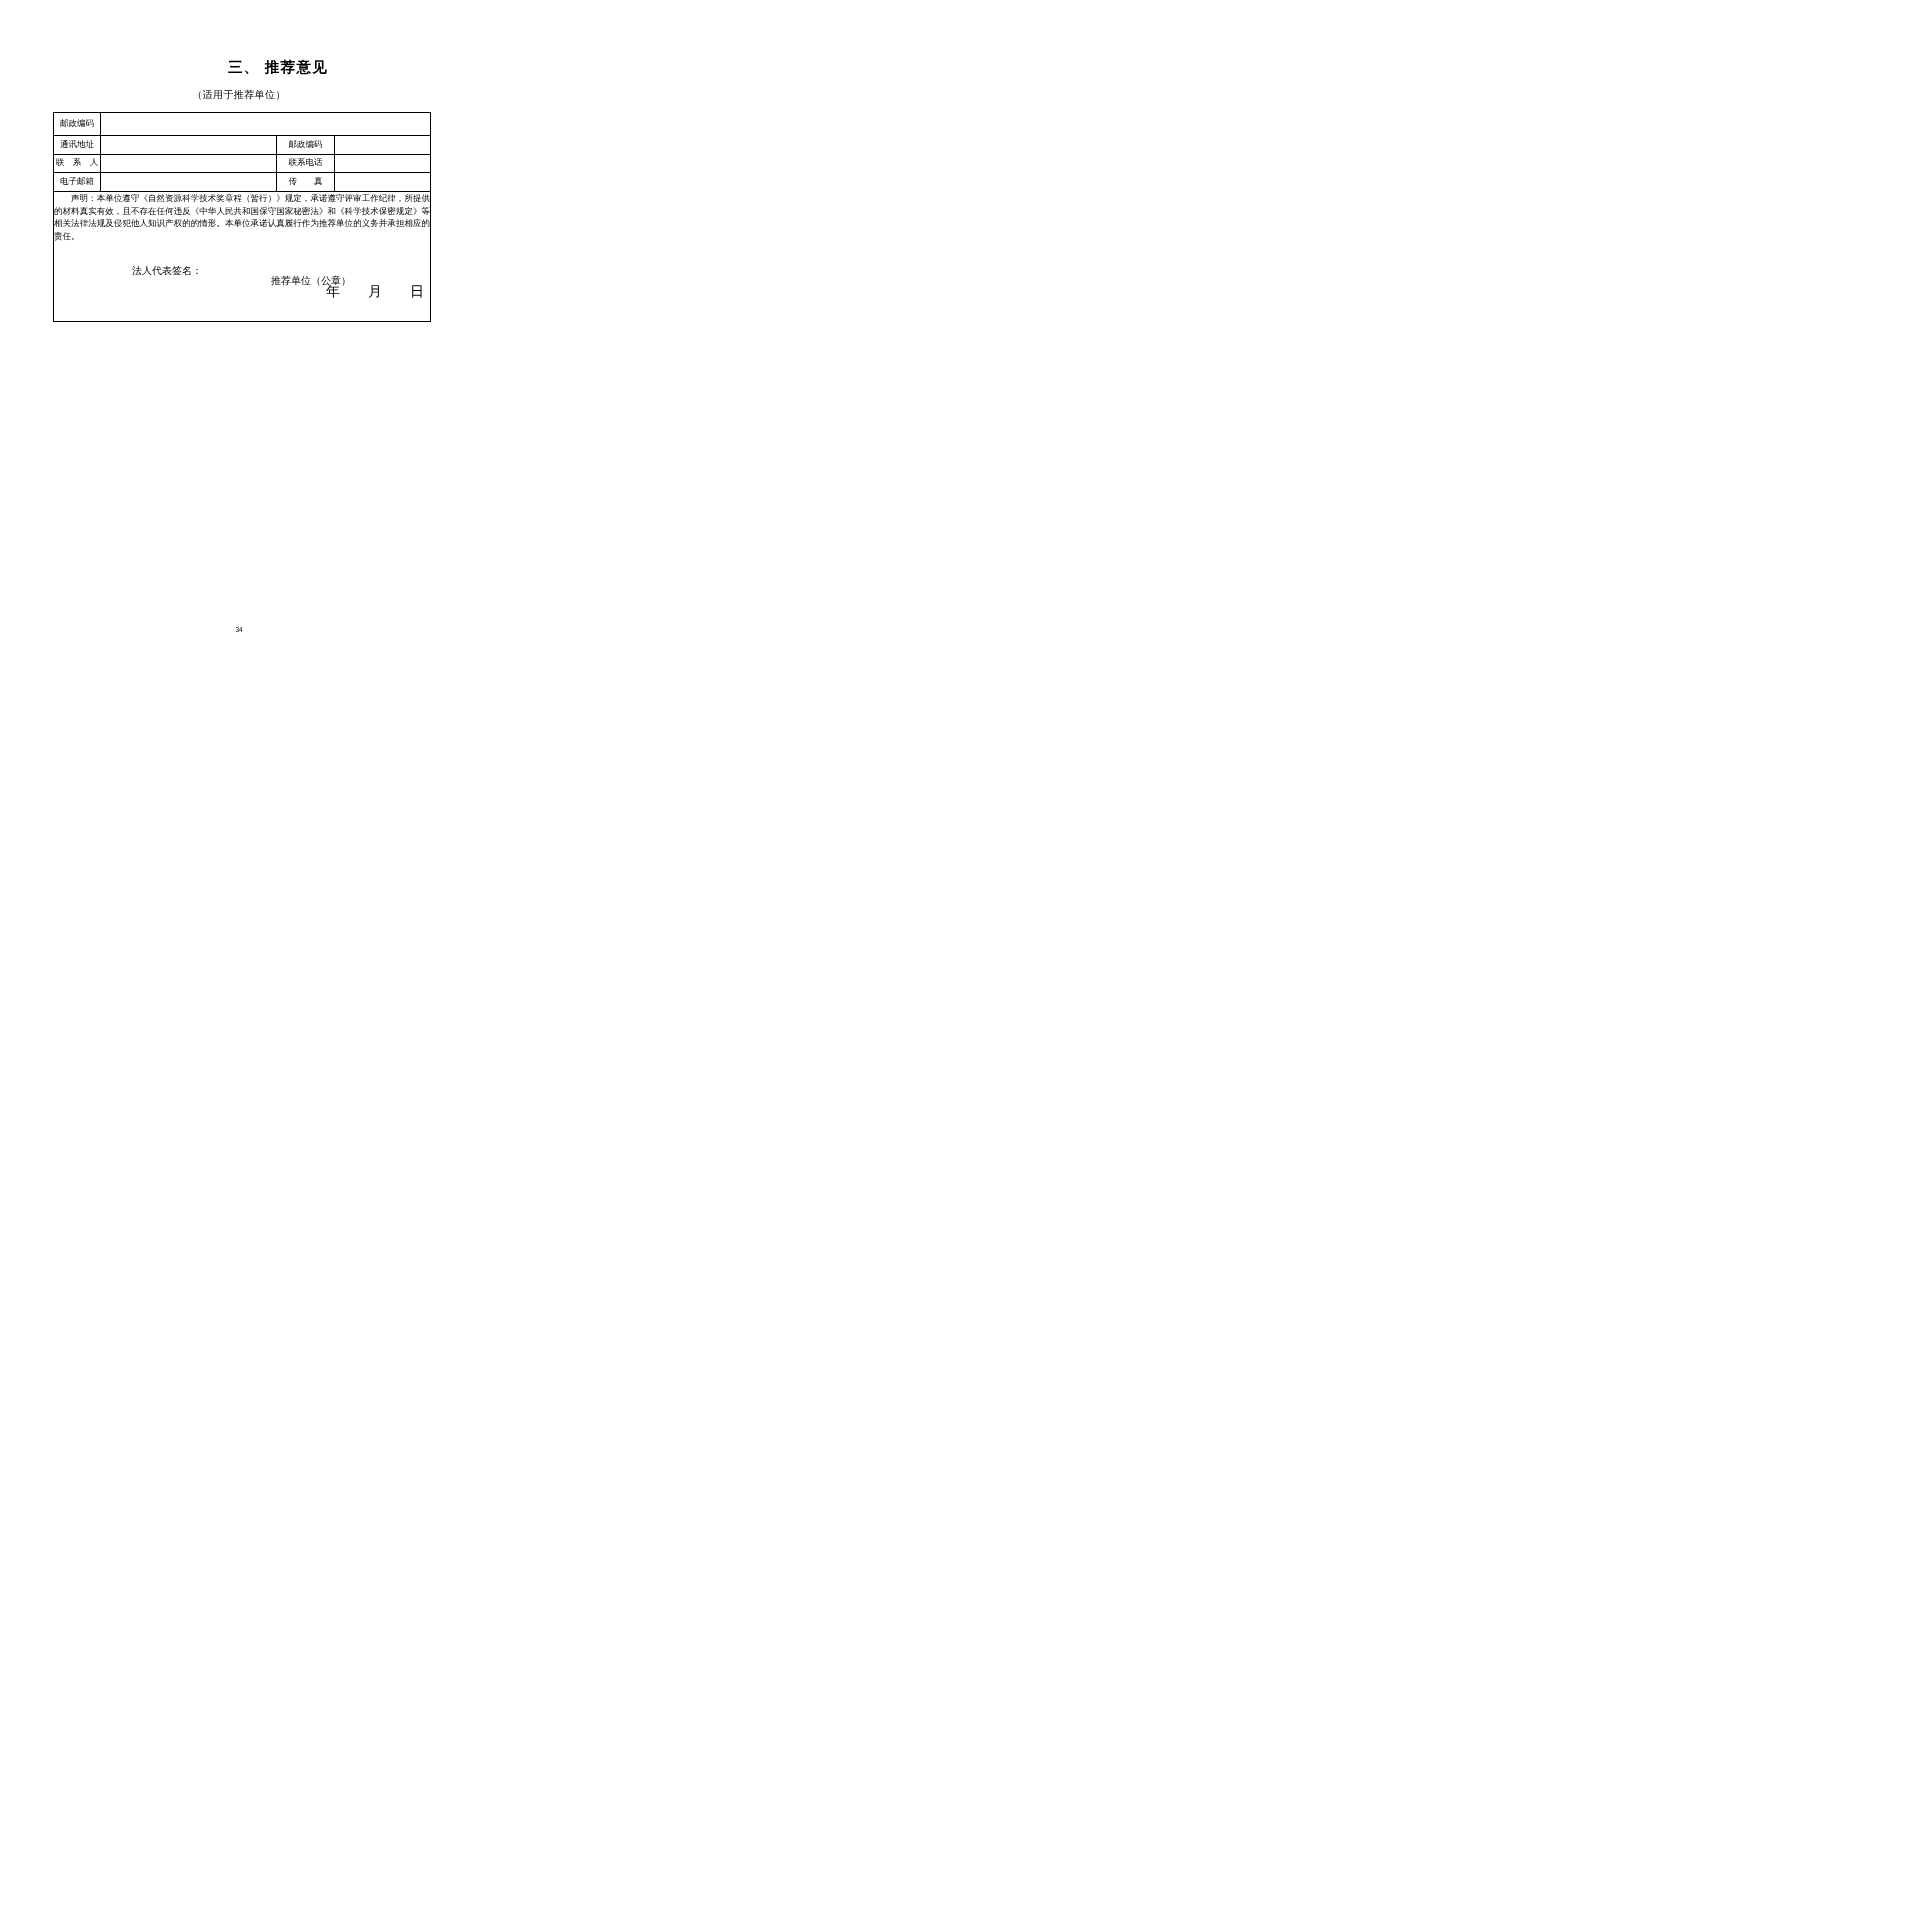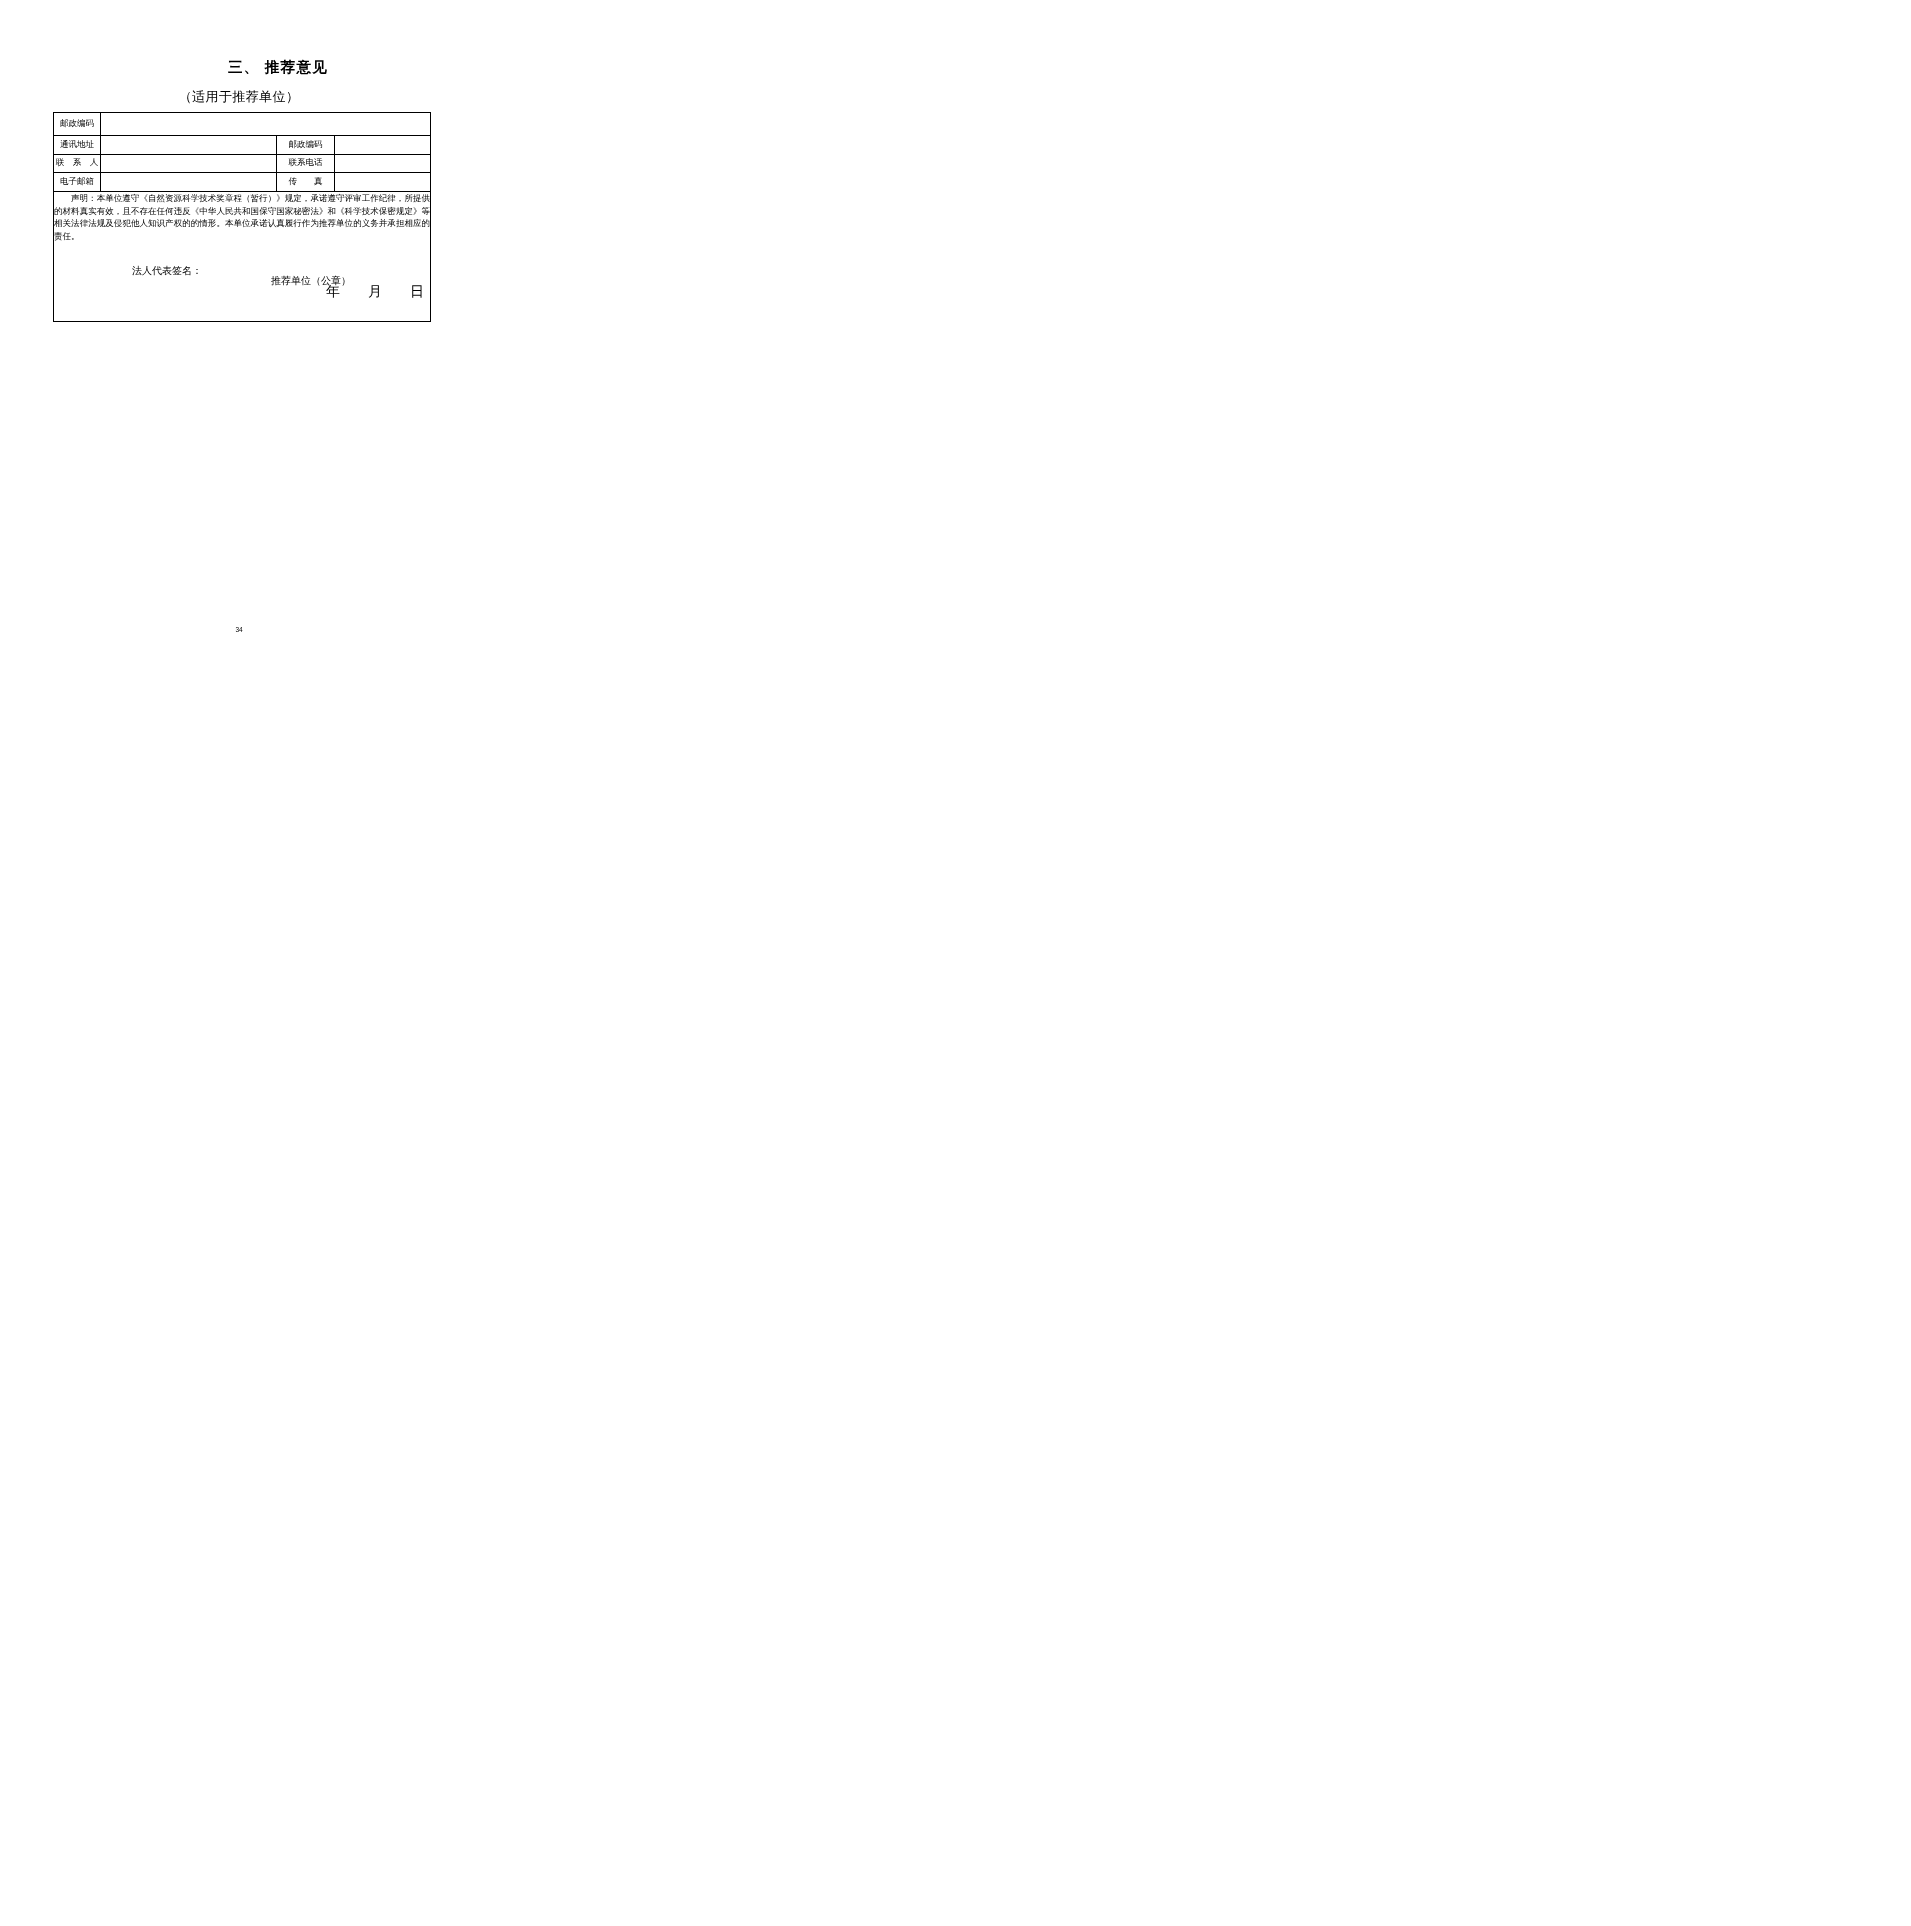--- a/index.html
+++ b/index.html
@@ -28,21 +28,21 @@
     letter-spacing: 1.2px;
     white-space: pre;
     padding-left: 39px;
   }
   .doc-subtitle {
     position: absolute;
     top: 88px;
     left: 0;
     width: 100%;
     text-align: center;
-    font-size: 13px;
+    font-size: 10px;
     letter-spacing: 0.4px;
   }
   table.form-table {
     position: absolute;
     left: 53px;
     top: 112px;
     width: 377px;
     border-collapse: collapse;
     table-layout: fixed;
     border: 1.2px solid #000000;

